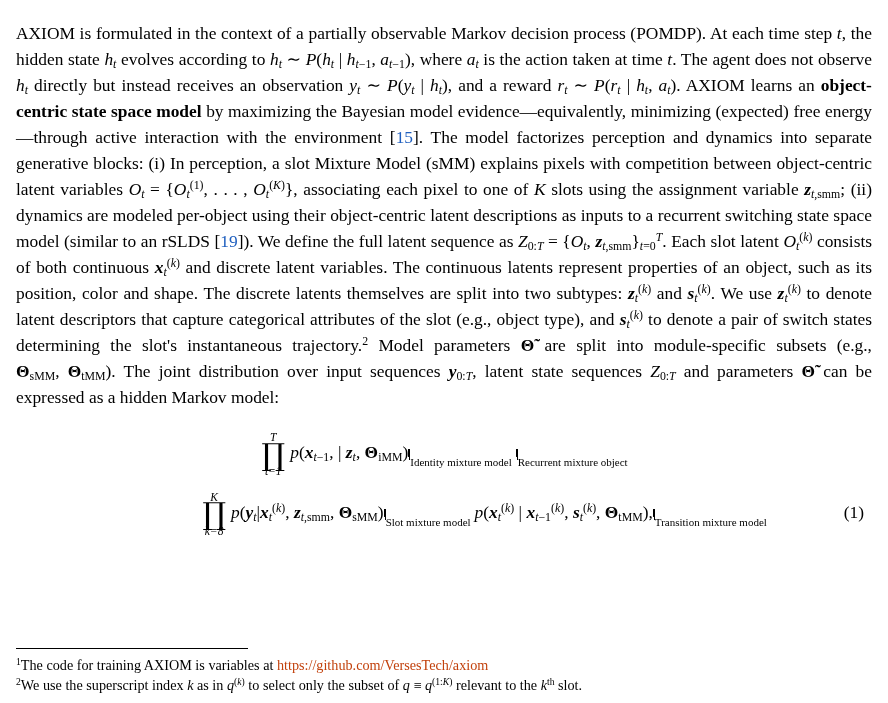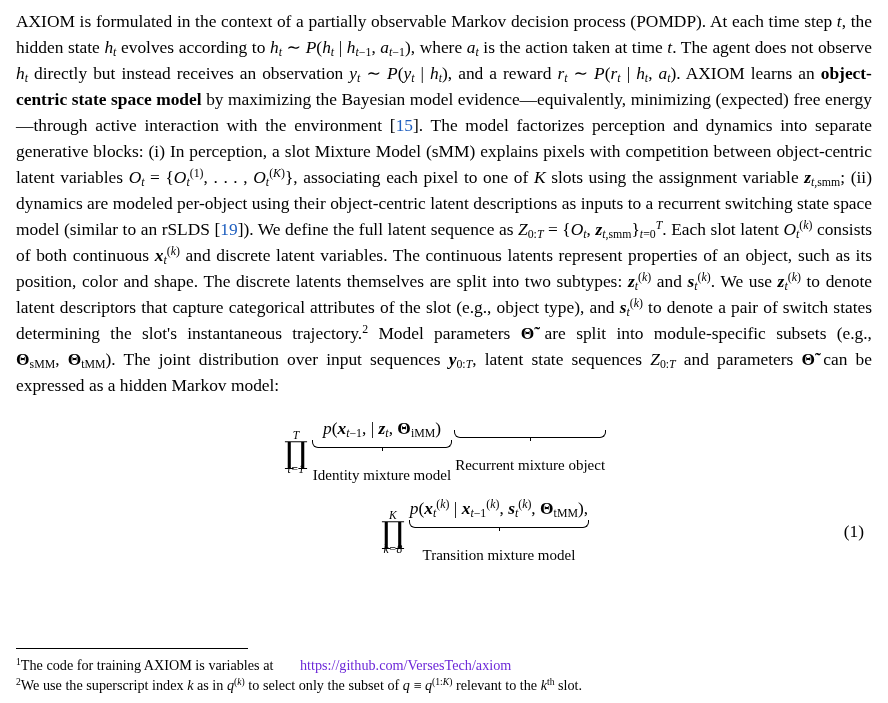--- a/index.html
+++ b/index.html
@@ -11,21 +11,21 @@
     width: 888px;
     height: 703px;
     font-family: "Liberation Serif", serif;
     color: #000000;
     overflow: hidden;
   }
   .page {
     position: relative;
     width: 888px;
     height: 703px;
-    padding: 8px 16px 0 16px;
+    padding: 20px 16px 0 16px;
     box-sizing: border-box;
   }
   .body-text {
     font-size: 17.4px;
     line-height: 1.495;
     text-align: justify;
     text-justify: inter-word;
     hyphens: none;
   }
   .body-text p {
@@ -84,21 +84,21 @@
     font-family: "DejaVu Serif", serif;
   }
   .bigop .lim-bot {
     font-size: 11.5px;
     font-style: italic;
     margin-top: -1px;
   }
 
   .underbrace {
     display: inline-flex;
-    flex-direction: column;
+    flex-direction: row;
     align-items: center;
     margin: 0 2px;
     text-align: center;
   }
   .underbrace .expr {
     white-space: nowrap;
   }
   .underbrace .brace {
     width: 100%;
     height: 7px;
@@ -111,21 +111,21 @@
   .underbrace .brace::after {
     content: "";
     position: absolute;
     left: 50%;
     bottom: -4px;
     width: 1.2px;
     height: 4px;
     background: #000;
   }
   .underbrace .lbl {
-    font-size: 15px;
+    font-size: 11px;
     font-style: normal;
     margin-top: 19px;
     white-space: nowrap;
   }
   .eq-num {
     position: absolute;
     right: 8px;
     top: 50%;
     transform: translateY(-50%);
     font-size: 17.4px;
@@ -142,21 +142,21 @@
     width: 232px;
     height: 1px;
     background: #000;
     margin-bottom: 6px;
   }
   .fn {
     font-size: 14.2px;
     line-height: 1.42;
     margin: 0;
   }
-  .fn a, .url { color: #6d28d9; text-decoration: none; margin-left: 23px; }
+  .fn a, .url { color: #c2410c; text-decoration: none; }
   .nowrap { white-space: nowrap; }
 </style>
 </head>
 <body>
 
 <div class="page">
 
   <div class="body-text">
     <p>
       <span>AXIOM is formulated in the context of a partially observable Markov decision process (POMDP). At each time step</span>
@@ -224,20 +224,27 @@
     </div>
 
     <div class="eq-line eq-line-2">
       <span class="bigop">
         <span class="lim-top">K</span>
         <span class="sym">∏</span>
         <span class="lim-bot">k=8</span>
       </span>
       <span class="underbrace">
         <span class="expr">
+          <span class="mi">p</span>(<span class="mi bf">y</span><sub class="mi">t</sub>|<span class="mi bf">x</span><sub class="mi">t</sub><sup class="mr">(<span class="mi">k</span>)</sup>, <span class="mi bf">z</span><sub class="mi">t</sub><sub class="mr">,smm</sub>, <span class="bf">Θ</span><sub class="mr">sMM</sub>)
+        </span>
+        <span class="brace"></span>
+        <span class="lbl">Slot mixture model</span>
+      </span>
+      <span class="underbrace">
+        <span class="expr">
           <span class="mi">p</span>(<span class="mi bf">x</span><sub class="mi">t</sub><sup class="mr">(<span class="mi">k</span>)</sup> | <span class="mi bf">x</span><sub class="mi">t</sub><sub class="mr">−1</sub><sup class="mr">(<span class="mi">k</span>)</sup>, <span class="mi bf">s</span><sub class="mi">t</sub><sup class="mr">(<span class="mi">k</span>)</sup>, <span class="bf">Θ</span><sub class="mr">tMM</sub>),
         </span>
         <span class="brace"></span>
         <span class="lbl">Transition mixture model</span>
       </span>
       <span class="eq-num">(1)</span>
     </div>
 
   </div>
 

